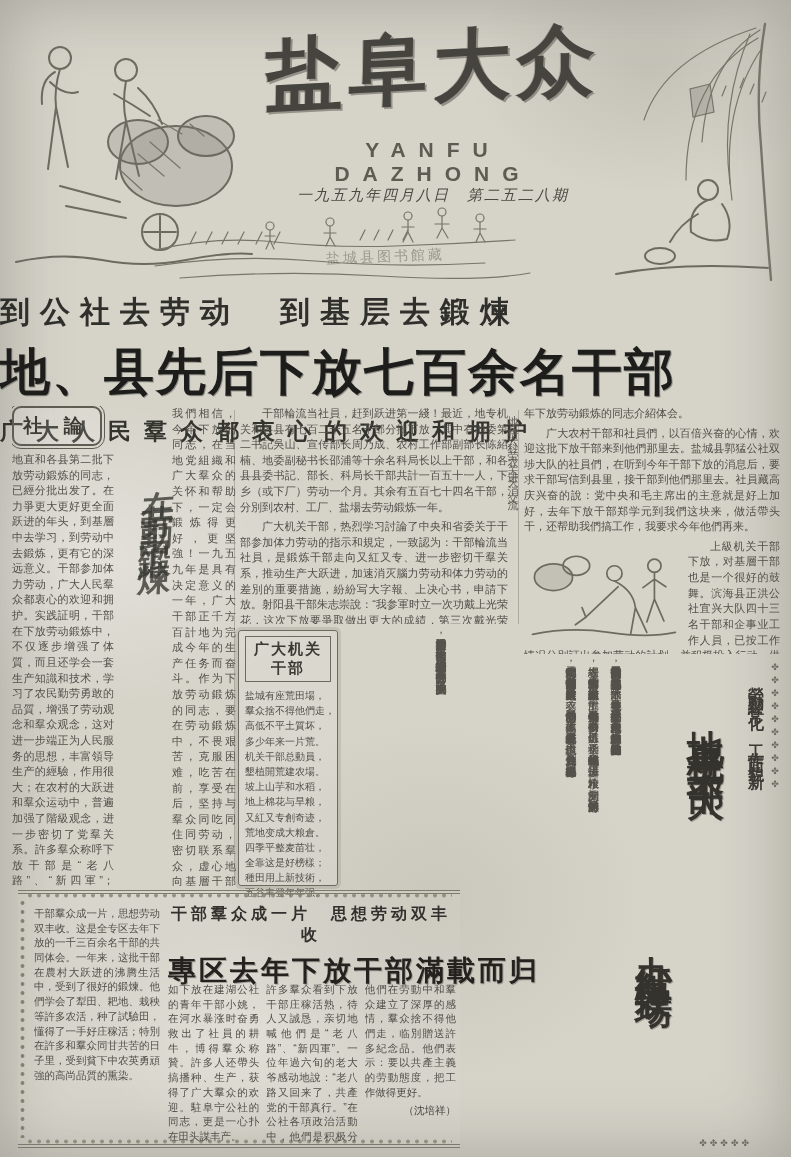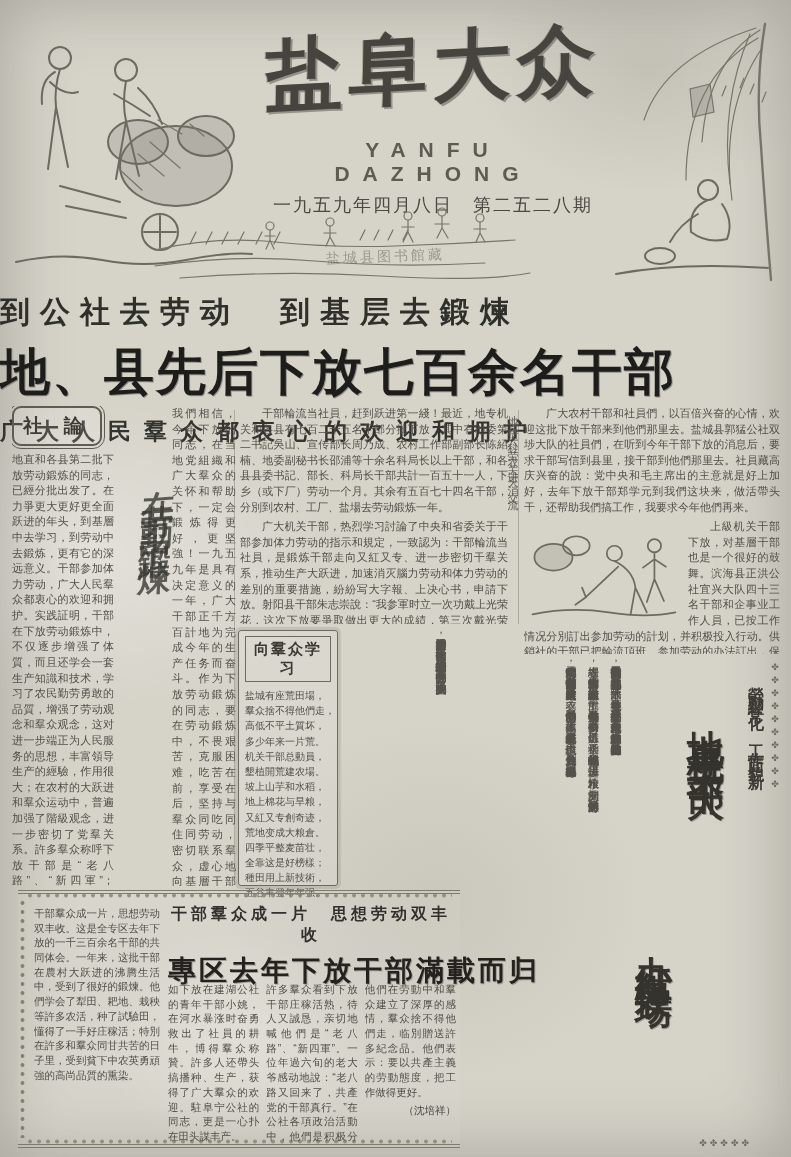--- a/index.html
+++ b/index.html
@@ -18,21 +18,21 @@
   .abs{position:absolute;}
   
   .masthead{left:258px;top:26px;width:350px;text-align:center;}
   .paper-title{
     font-size:78px;font-weight:900;letter-spacing:6px;color:#45443f;line-height:1.05;
     transform:rotate(-3deg) skewX(-4deg);
     text-shadow:2px 2px 0 rgba(66,64,58,.45), -1px 0 0 rgba(66,64,58,.3);
     font-family:"DejaVu Serif", serif;white-space:nowrap;
   }
   .paper-latin{margin-top:30px;font-size:21px;font-weight:bold;letter-spacing:13px;color:#5d5b52;}
-  .paper-date{margin-top:7px;font-size:18px;letter-spacing:2px;color:#4a4943;}
+  .paper-date{font-size:15px;letter-spacing:2px;color:#4a4943;font-style:italic;}
   .stamp{left:326px;top:248px;font-size:14px;letter-spacing:3px;color:rgba(108,104,93,.55);transform:rotate(-2deg);}
   
   .headlines{left:0;top:292px;width:791px;text-align:left;}
   .kicker{font-size:30px;font-weight:bold;letter-spacing:10px;color:#2f2f2b;}
   .head-main{margin-top:6px;font-size:50px;font-weight:900;letter-spacing:2px;color:#1d1d1b;
     text-shadow:1px 1px 0 rgba(20,20,18,.35);white-space:nowrap;}
   .head-sub{margin-top:10px;font-size:23px;font-weight:bold;letter-spacing:13px;color:#34342f;}
   
   .bodytext{font-size:11px;line-height:1.42;text-align:justify;color:#514f49;overflow:hidden;}
   .bodytext p{margin:0 0 4px 0;text-indent:2em;}
@@ -199,39 +199,40 @@
 
   <div class="abs main-article bodytext">
     <p>干部輪流当社員，赶到跃进第一綫！最近，地专机关和各县有七百二十五名干部分批下放，其中有地委第二书記吳山、宣传部长周乃成、农村工作部副部长陈紹楠、地委副秘书长邵浦等十余名科局长以上干部，和各县县委书記、部长、科局长干部共計一百五十一人，下乡（或下厂）劳动一个月。其余有五百七十四名干部，分別到农村、工厂、盐場去劳动鍛炼一年。</p>
     <p>广大机关干部，热烈学习討論了中央和省委关于干部参加体力劳动的指示和規定，一致認为：干部輪流当社員，是鍛炼干部走向又紅又专、进一步密切干羣关系，推动生产大跃进，加速消灭腦力劳动和体力劳动的差別的重要措施，紛紛写大字報、上决心书，申請下放。射阳县干部朱志崇說：“我参軍时立一次功戴上光荣花，这次下放要爭取做出更大的成績，第三次戴光荣花。”好多单位还邀請去</p>
   </div>
   <div class="abs gutter vtext">地其措六科劳农关进灭消交流</div>
 
   <div class="abs vrule" style="left:518px;top:410px;height:214px;"></div>
 
   <div class="abs right-article bodytext">
+    <p class="lead">年下放劳动鍛炼的同志介紹体会。</p>
     <p>广大农村干部和社員們，以百倍兴奋的心情，欢迎这批下放干部来到他們那里去。盐城县郭猛公社双埗大队的社員們，在听到今年干部下放的消息后，要求干部写信到县里，接干部到他們那里去。社員藏高庆兴奋的說：党中央和毛主席出的主意就是好上加好，去年下放干部郑学元到我們这块来，做活帶头干，还帮助我們搞工作，我要求今年他們再来。</p>
     <svg class="ill-farm" viewBox="0 0 160 105">
       <g class="sketch" style="stroke-width:1.8">
         <ellipse cx="28" cy="38" rx="20" ry="14" style="fill:rgba(120,118,108,.2)"></ellipse>
         <ellipse cx="52" cy="26" rx="14" ry="10"></ellipse>
         <circle cx="92" cy="34" r="8"></circle>
         <path d="M92 42 q20 10 22 28 l-5 28 m5 -28 l12 26"></path>
         <path d="M96 48 l-34 32"></path>
         <path d="M62 80 l-11 8 m11 -8 l-4 -10"></path>
         <circle cx="134" cy="26" r="7"></circle>
         <path d="M134 33 v28 m0 -21 l-12 9 m12 -9 l12 8 m-12 13 l-8 24 m8 -24 l10 23"></path>
         <path d="M6 98 q40 -8 80 -2 t70 0"></path>
       </g>
     </svg>
     <p>上級机关干部下放，对基層干部也是一个很好的鼓舞。滨海县正洪公社宜兴大队四十三名干部和企事业工作人員，已按工作情况分別訂出参加劳动的計划，并积极投入行动。供銷社的干部已把輪流頂班、参加劳动的办法訂出，保証劳動經常化。</p>
   </div>
 
   <div class="abs poembox">
-    <div class="poem-title">向羣众学习</div>
+    <div class="poem-title">广大机关干部</div>
     <div class="poem-line">盐城有座荒田場，</div>
     <div class="poem-line">羣众捨不得他們走，</div>
     <div class="poem-line">高低不平土質坏，</div>
     <div class="poem-line">多少年来一片荒。</div>
     <div class="poem-line">机关干部总動員，</div>
     <div class="poem-line">墾植開荒建农場。</div>
     <div class="poem-line">坡上山芋和水稻，</div>
     <div class="poem-line">地上棉花与旱粮，</div>
     <div class="poem-line">又紅又专創奇迹，</div>
     <div class="poem-line">荒地变成大粮倉。</div>

